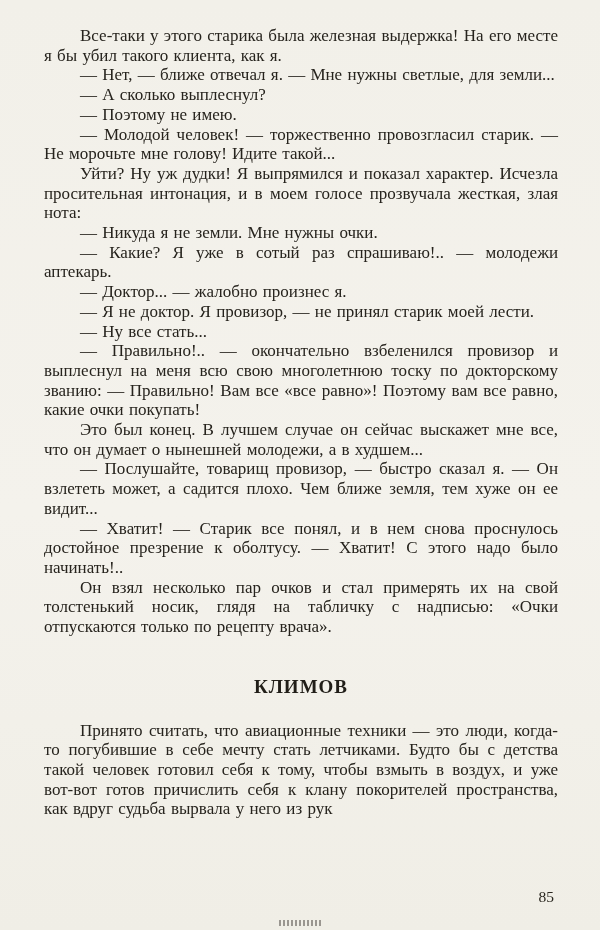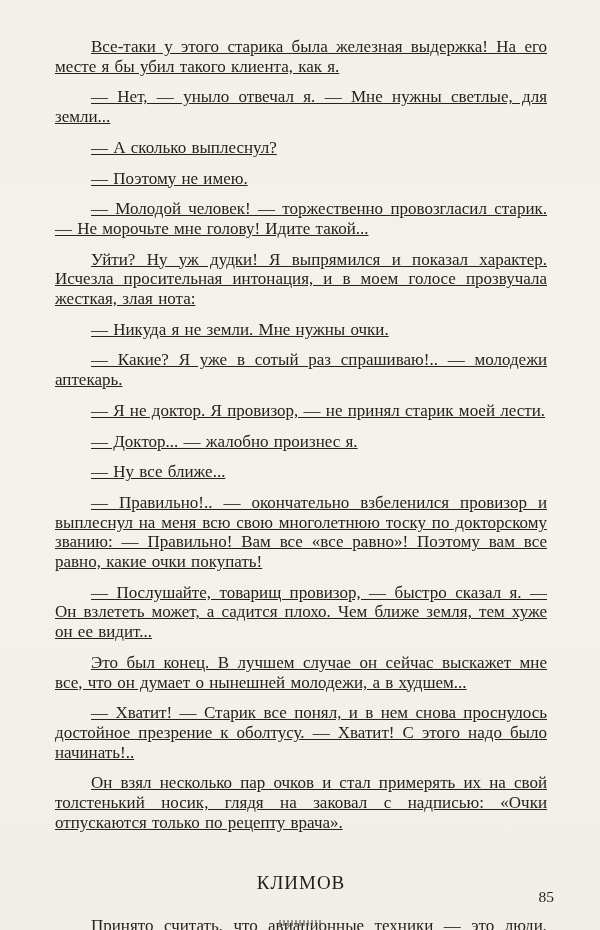--- a/index.html
+++ b/index.html
@@ -23,31 +23,30 @@
     left: 44px;
     right: 42px;
     top: 26px;
     text-align: justify;
     font-size: 17px;
     line-height: 19.7px;
     hyphens: auto;
     -webkit-hyphens: auto;
   }
   .para {
-    margin: 11px;
+    margin: 0;
     text-indent: 36px;
     word-spacing: 1px;
-    text-decoration: underline;
   }
   .chapter-heading {
     margin: 40px 0 24px 0;
     text-align: center;
     text-indent: 0;
     font-size: 19px;
-    font-weight: normal;
+    font-weight: bold;
     letter-spacing: 1px;
     color: #211e18;
   }
   .page-number {
     position: absolute;
     right: 46px;
     bottom: 24px;
     font-size: 15.5px;
     color: #2a271f;
   }
@@ -62,35 +61,35 @@
     opacity: 0.55;
     filter: blur(0.4px);
   }
 </style>
 </head>
 <body>
 
 <div class="page">
   <div class="text-block">
     <p class="para">Все-таки у этого старика была железная выдержка! На его месте я бы убил такого клиента, как я.</p>
-    <p class="para">— Нет, — уныло отвечал я. — Мне нужны светлые, для земли...</p>
+    <p class="para">— Нет, — ближе отвечал я. — Мне нужны светлые, для земли...</p>
     <p class="para">— А сколько выплеснул?</p>
     <p class="para">— Поэтому не имею.</p>
     <p class="para">— Молодой человек! — торжественно провозгласил старик. — Не морочьте мне голову! Идите такой...</p>
     <p class="para">Уйти? Ну уж дудки! Я выпрямился и показал характер. Исчезла просительная интонация, и в моем голосе прозвучала жесткая, злая нота:</p>
     <p class="para">— Никуда я не земли. Мне нужны очки.</p>
     <p class="para">— Какие? Я уже в сотый раз спрашиваю!.. — молодежи аптекарь.</p>
+    <p class="para">— Доктор... — жалобно произнес я.</p>
     <p class="para">— Я не доктор. Я провизор, — не принял старик моей лести.</p>
-    <p class="para">— Доктор... — жалобно произнес я.</p>
-    <p class="para">— Ну все ближе...</p>
+    <p class="para">— Ну все стать...</p>
     <p class="para">— Правильно!.. — окончательно взбеленился провизор и выплеснул на меня всю свою многолетнюю тоску по докторскому званию: — Правильно! Вам все «все равно»! Поэтому вам все равно, какие очки покупать!</p>
+    <p class="para">Это был конец. В лучшем случае он сейчас выскажет мне все, что он думает о нынешней молодежи, а в худшем...</p>
     <p class="para">— Послушайте, товарищ провизор, — быстро сказал я. — Он взлететь может, а садится плохо. Чем ближе земля, тем хуже он ее видит...</p>
-    <p class="para">Это был конец. В лучшем случае он сейчас выскажет мне все, что он думает о нынешней молодежи, а в худшем...</p>
     <p class="para">— Хватит! — Старик все понял, и в нем снова проснулось достойное презрение к оболтусу. — Хватит! С этого надо было начинать!..</p>
-    <p class="para">Он взял несколько пар очков и стал примерять их на свой толстенький носик, глядя на заковал с надписью: «Очки отпускаются только по рецепту врача».</p>
+    <p class="para">Он взял несколько пар очков и стал примерять их на свой толстенький носик, глядя на табличку с надписью: «Очки отпускаются только по рецепту врача».</p>
 
     <h2 class="chapter-heading">КЛИМОВ</h2>
 
     <p class="para">Принято считать, что авиационные техники — это люди, когда-то погубившие в себе мечту стать летчиками. Будто бы с детства такой человек готовил себя к тому, чтобы взмыть в воздух, и уже вот-вот готов причислить себя к клану покорителей пространства, как вдруг судьба вырвала у него из рук</p>
   </div>
 
   <div class="page-number">85</div>
 
   <div class="scan-artifact"></div>
 </div>

